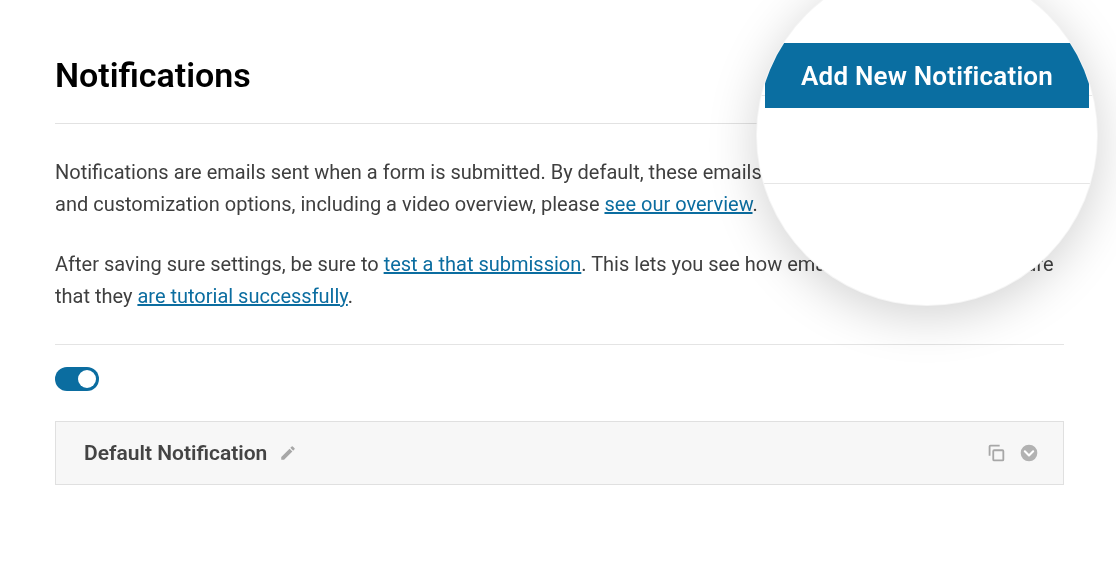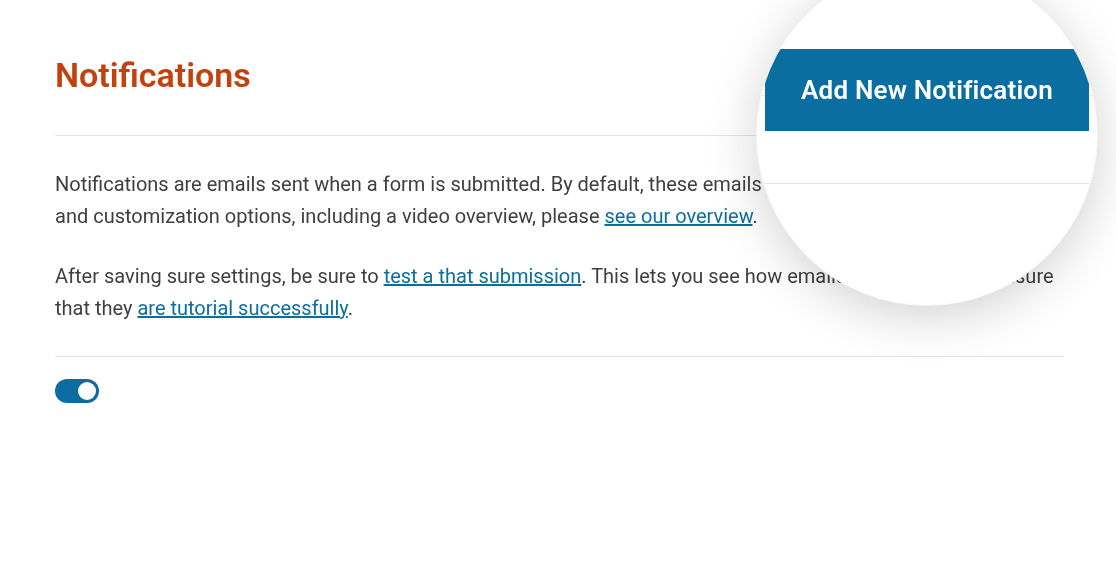--- a/index.html
+++ b/index.html
@@ -15,22 +15,22 @@
       height: 577px;
       position: relative;
       overflow: hidden;
     }
     .container {
       padding: 55px 52px 0 55px;
     }
     .page-title {
       font-size: 34px;
       font-weight: 600;
-      color: #c2410c;
-      margin-bottom: 40px;
+      color: #000000;
+      margin-bottom: 28px;
     }
     .hr-top {
       border: none;
       border-top: 1px solid #e2e2e2;
       margin-bottom: 32px;
     }
     .description {
       font-size: 20px;
       line-height: 1.6;
       color: #3f3f3f;
@@ -140,32 +140,31 @@
       left: 0;
       right: 0;
       height: 1px;
       background: #e6e6e6;
     }
     .mag-button {
       position: absolute;
       top: 78px;
       left: 8px;
       right: 8px;
-      height: 82px;
+      height: 65px;
       background: #0a6ea1;
       color: #fff;
       font-size: 26px;
       font-weight: 600;
       display: flex;
       align-items: center;
       justify-content: center;
       pointer-events: auto;
       cursor: pointer;
       letter-spacing: 0.2px;
-      margin-top: 6px;
     }
   </style>
 </head>
 <body>
 
 <div class="container">
   <h1 class="page-title">Notifications</h1>
   <hr class="hr-top">
 
   <p class="description">
@@ -178,20 +177,44 @@
   </p>
 
   <hr class="hr-mid">
 
   <div class="toggle-row">
     <div class="toggle">
       <div class="toggle-knob"></div>
     </div>
   </div>
 
+  <div class="notification-panel">
+    <div class="panel-left">
+      <span class="panel-title">Default Notification</span>
+      <span class="edit-icon">
+        <svg width="18" height="18" viewBox="0 0 24 24" fill="currentColor">
+          <path d="M3 17.25V21h3.75l11.06-11.06-3.75-3.75L3 17.25zM20.71 7.04a1 1 0 0 0 0-1.41l-2.34-2.34a1 1 0 0 0-1.41 0l-1.83 1.83 3.75 3.75 1.83-1.83z"></path>
+        </svg>
+      </span>
+    </div>
+    <div class="panel-right">
+      <span class="copy-icon">
+        <svg width="22" height="22" viewBox="0 0 24 24" fill="none" stroke="currentColor" stroke-width="2">
+          <rect x="9" y="9" width="11" height="11" rx="1"></rect>
+          <path d="M5 15V5a1 1 0 0 1 1-1h10"></path>
+        </svg>
+      </span>
+      <span class="chevron-icon">
+        <svg width="20" height="20" viewBox="0 0 24 24" fill="currentColor">
+          <circle cx="12" cy="12" r="10" fill="#b2b2b2"></circle>
+          <path d="M7 10l5 5 5-5" stroke="#fff" stroke-width="2.5" fill="none" stroke-linecap="round" stroke-linejoin="round"></path>
+        </svg>
+      </span>
+    </div>
+  </div>
 </div>
 
 <div class="magnifier-wrapper">
   <div class="magnifier-outer">
     <div class="mag-content">
       <div class="mag-bg-top"></div>
       <div class="mag-button">Add New Notification</div>
       <div class="mag-bg-bot"></div>
     </div>
   </div>

